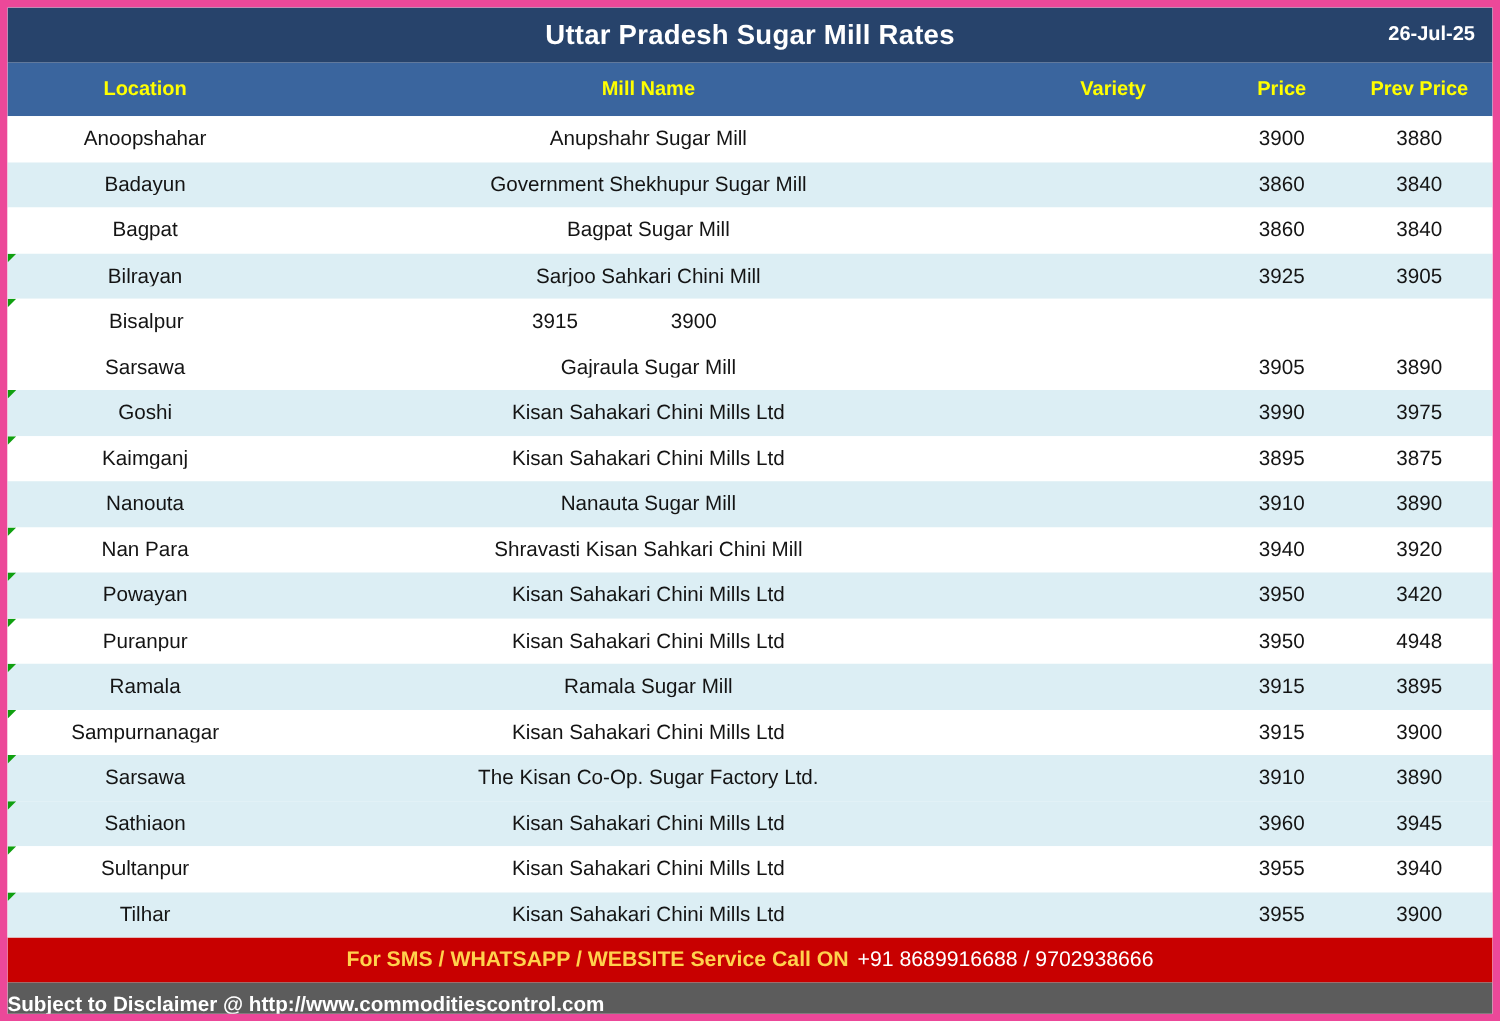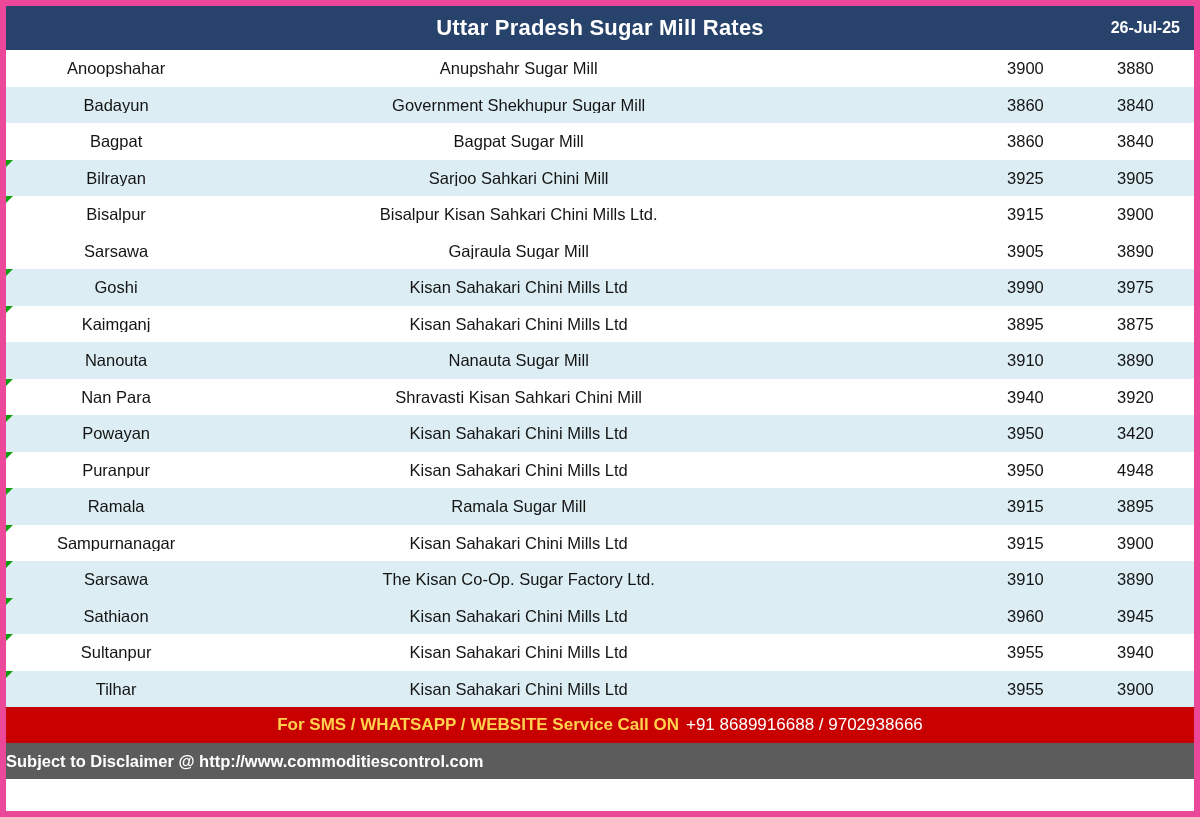--- a/index.html
+++ b/index.html
@@ -143,20 +143,27 @@
 </head>
 <body>
 
 <div id="page">
 
   <div class="title-bar">
     <div class="title-text">Uttar Pradesh Sugar Mill Rates</div>
     <div class="title-date">26-Jul-25</div>
   </div>
 
+  <div class="col-head">
+    <div class="cell c-location">Location</div>
+    <div class="cell c-mill">Mill Name</div>
+    <div class="cell c-variety">Variety</div>
+    <div class="cell c-price">Price</div>
+    <div class="cell c-prev">Prev Price</div>
+  </div>
 
   <div class="tbody" id="table-body">
       <div class="row plain">
         <div class="cell c-location">Anoopshahar</div>
         <div class="cell c-mill">Anupshahr Sugar Mill</div>
         <div class="cell c-variety"></div>
         <div class="cell c-price">3900</div>
         <div class="cell c-prev">3880</div>
       </div>
       <div class="row shaded">
@@ -177,21 +184,20 @@
         <span class="err-flag"></span>
         <div class="cell c-location">Bilrayan</div>
         <div class="cell c-mill">Sarjoo Sahkari Chini Mill</div>
         <div class="cell c-variety"></div>
         <div class="cell c-price">3925</div>
         <div class="cell c-prev">3905</div>
       </div>
       <div class="row plain">
         <span class="err-flag"></span>
         <div class="cell c-location">Bisalpur</div>
-        <div class="cell c-mill">Bisalpur Kisan Sahkari Chini Mills Ltd.</div>
         <div class="cell c-variety"></div>
         <div class="cell c-price">3915</div>
         <div class="cell c-prev">3900</div>
       </div>
       <div class="row plain">
         <div class="cell c-location">Sarsawa</div>
         <div class="cell c-mill">Gajraula Sugar Mill</div>
         <div class="cell c-variety"></div>
         <div class="cell c-price">3905</div>
         <div class="cell c-prev">3890</div>

